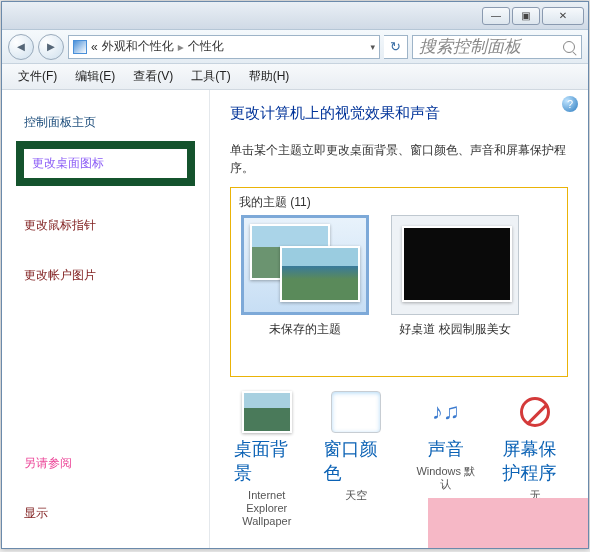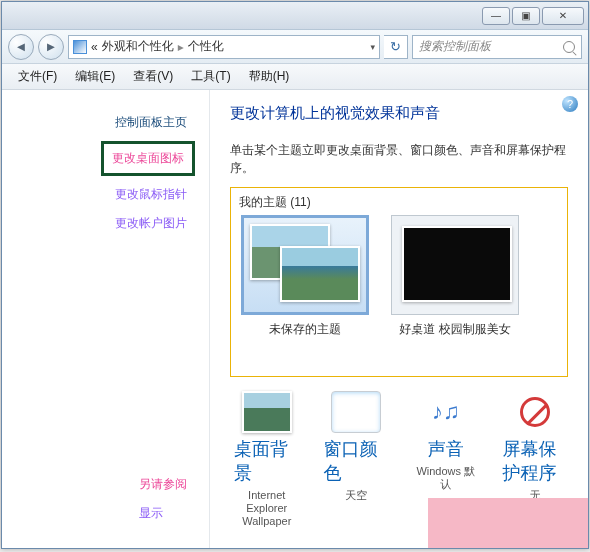--- a/index.html
+++ b/index.html
@@ -11,33 +11,33 @@
 .titlebar-btn { width: 28px; height: 18px; border: 1px solid #8a9ab0; border-radius: 3px; background: linear-gradient(to bottom,#f6f9fc,#dde6ee); display: flex; align-items: center; justify-content: center; font-size: 10px; color: #444; }
 .titlebar-btn.close { width: 42px; }
 
 .navbar { height: 34px; background: linear-gradient(to bottom,#f5f9fc,#e4ecf3); border-bottom: 1px solid #c7d3de; display: flex; align-items: center; padding: 0 6px; gap: 4px; }
 .nav-back,.nav-fwd { width: 26px; height: 26px; border-radius: 50%; border: 1px solid #9ab; background: radial-gradient(circle at 30% 30%,#fff,#cfe0ee); display:flex;align-items:center;justify-content:center;color:#567;font-size:13px; }
 .address { flex: 1; height: 24px; border: 1px solid #9eb4c8; background: #fff; display: flex; align-items: center; padding: 0 4px; font-size: 12px; color: #333; gap: 4px; }
 .addr-icon { width: 14px; height: 14px; background: linear-gradient(135deg,#4a90d9,#fff); border:1px solid #4a90d9; }
 .addr-sep { color: #888; }
 .addr-drop { margin-left: auto; color:#555; font-size:9px; }
 .refresh { width:24px; height:24px; border:1px solid #9eb4c8; border-left:none; background:#fff; display:flex;align-items:center;justify-content:center;color:#3a6ea5;font-size:13px; }
-.search { width: 170px; height: 24px; border: 1px solid #9eb4c8; background: #fff; padding: 0 6px; font-size: 12px; color: #888; font-style: italic; display:flex;align-items:center;gap:4px; }
+.search { width: 170px; height: 24px; border: 1px solid #9eb4c8; background: #fff; padding: 0 6px; font-size: 17px; color: #888; font-style: italic; display:flex;align-items:center;gap:4px; }
 .search-icon { width:12px;height:12px;border:1px solid #888;border-radius:50%;position:relative; }
 .search-icon:after { content:'';position:absolute;width:5px;height:1px;background:#888;bottom:-2px;right:-3px;transform:rotate(45deg); }
 
 .menubar { height: 26px; background: linear-gradient(to bottom,#f7f9fb,#e9eef3); border-bottom: 1px solid #d0d8e0; display: flex; align-items: center; padding: 0 8px; gap: 2px; font-size: 12px; }
 .menuitem { padding: 3px 8px; color: #222; }
 
 .body-area { display: flex; height: calc(100% - 88px); }
 
-.sidebar { width: 208px; background: #fff; padding: 18px 0 0 0; font-size: 12px; border-right: 1px solid #e4e8ec; display:flex; flex-direction:column;align-items:flex-end; }
-.side-link { padding: 6px 22px; color: #8b5cf6; cursor: pointer; }
+.sidebar { width: 208px; background: #fff; padding: 18px 0 0 0; font-size: 12px; border-right: 1px solid #e4e8ec; display:flex; flex-direction:column; }
+.side-link { padding: 6px 22px; color: #7f1d1d; cursor: pointer; margin-top: 21px; }
 .side-title { padding: 6px 22px; color: #1a4b7a; font-weight: normal; }
-.highlight-box { margin: 4px 14px; padding: 6px 8px; border: 3px solid #14532d; color:#ec4899; }
+.highlight-box { margin: 4px 14px; padding: 6px 8px; border: 8px solid #14532d; color:#8b5cf6; }
 .see-also { margin-top: auto; padding: 0 0 20px 0; }
 .see-also .hdr { padding: 6px 22px; color: #ec4899; }
 
 .content { flex: 1; background: #fff; padding: 14px 20px 0 20px; position: relative; overflow: hidden; }
 .help-icon { position: absolute; top: 6px; right: 10px; width:16px;height:16px;border-radius:50%;background:radial-gradient(circle at 30% 30%,#bfe4ff,#2b7bbf);color:#fff;font-size:11px;display:flex;align-items:center;justify-content:center; }
 .h1 { font-size: 15px; color: #003399; margin-bottom: 18px; }
 .desc { font-size: 12px; color: #333; line-height: 1.5; margin-bottom: 10px; }
 
 .themes-box { border: 1px solid #eab308; height: 190px; padding: 6px 8px; font-size:12px; overflow:hidden; }
 .group-label { color: #333; margin-bottom: 4px; }

